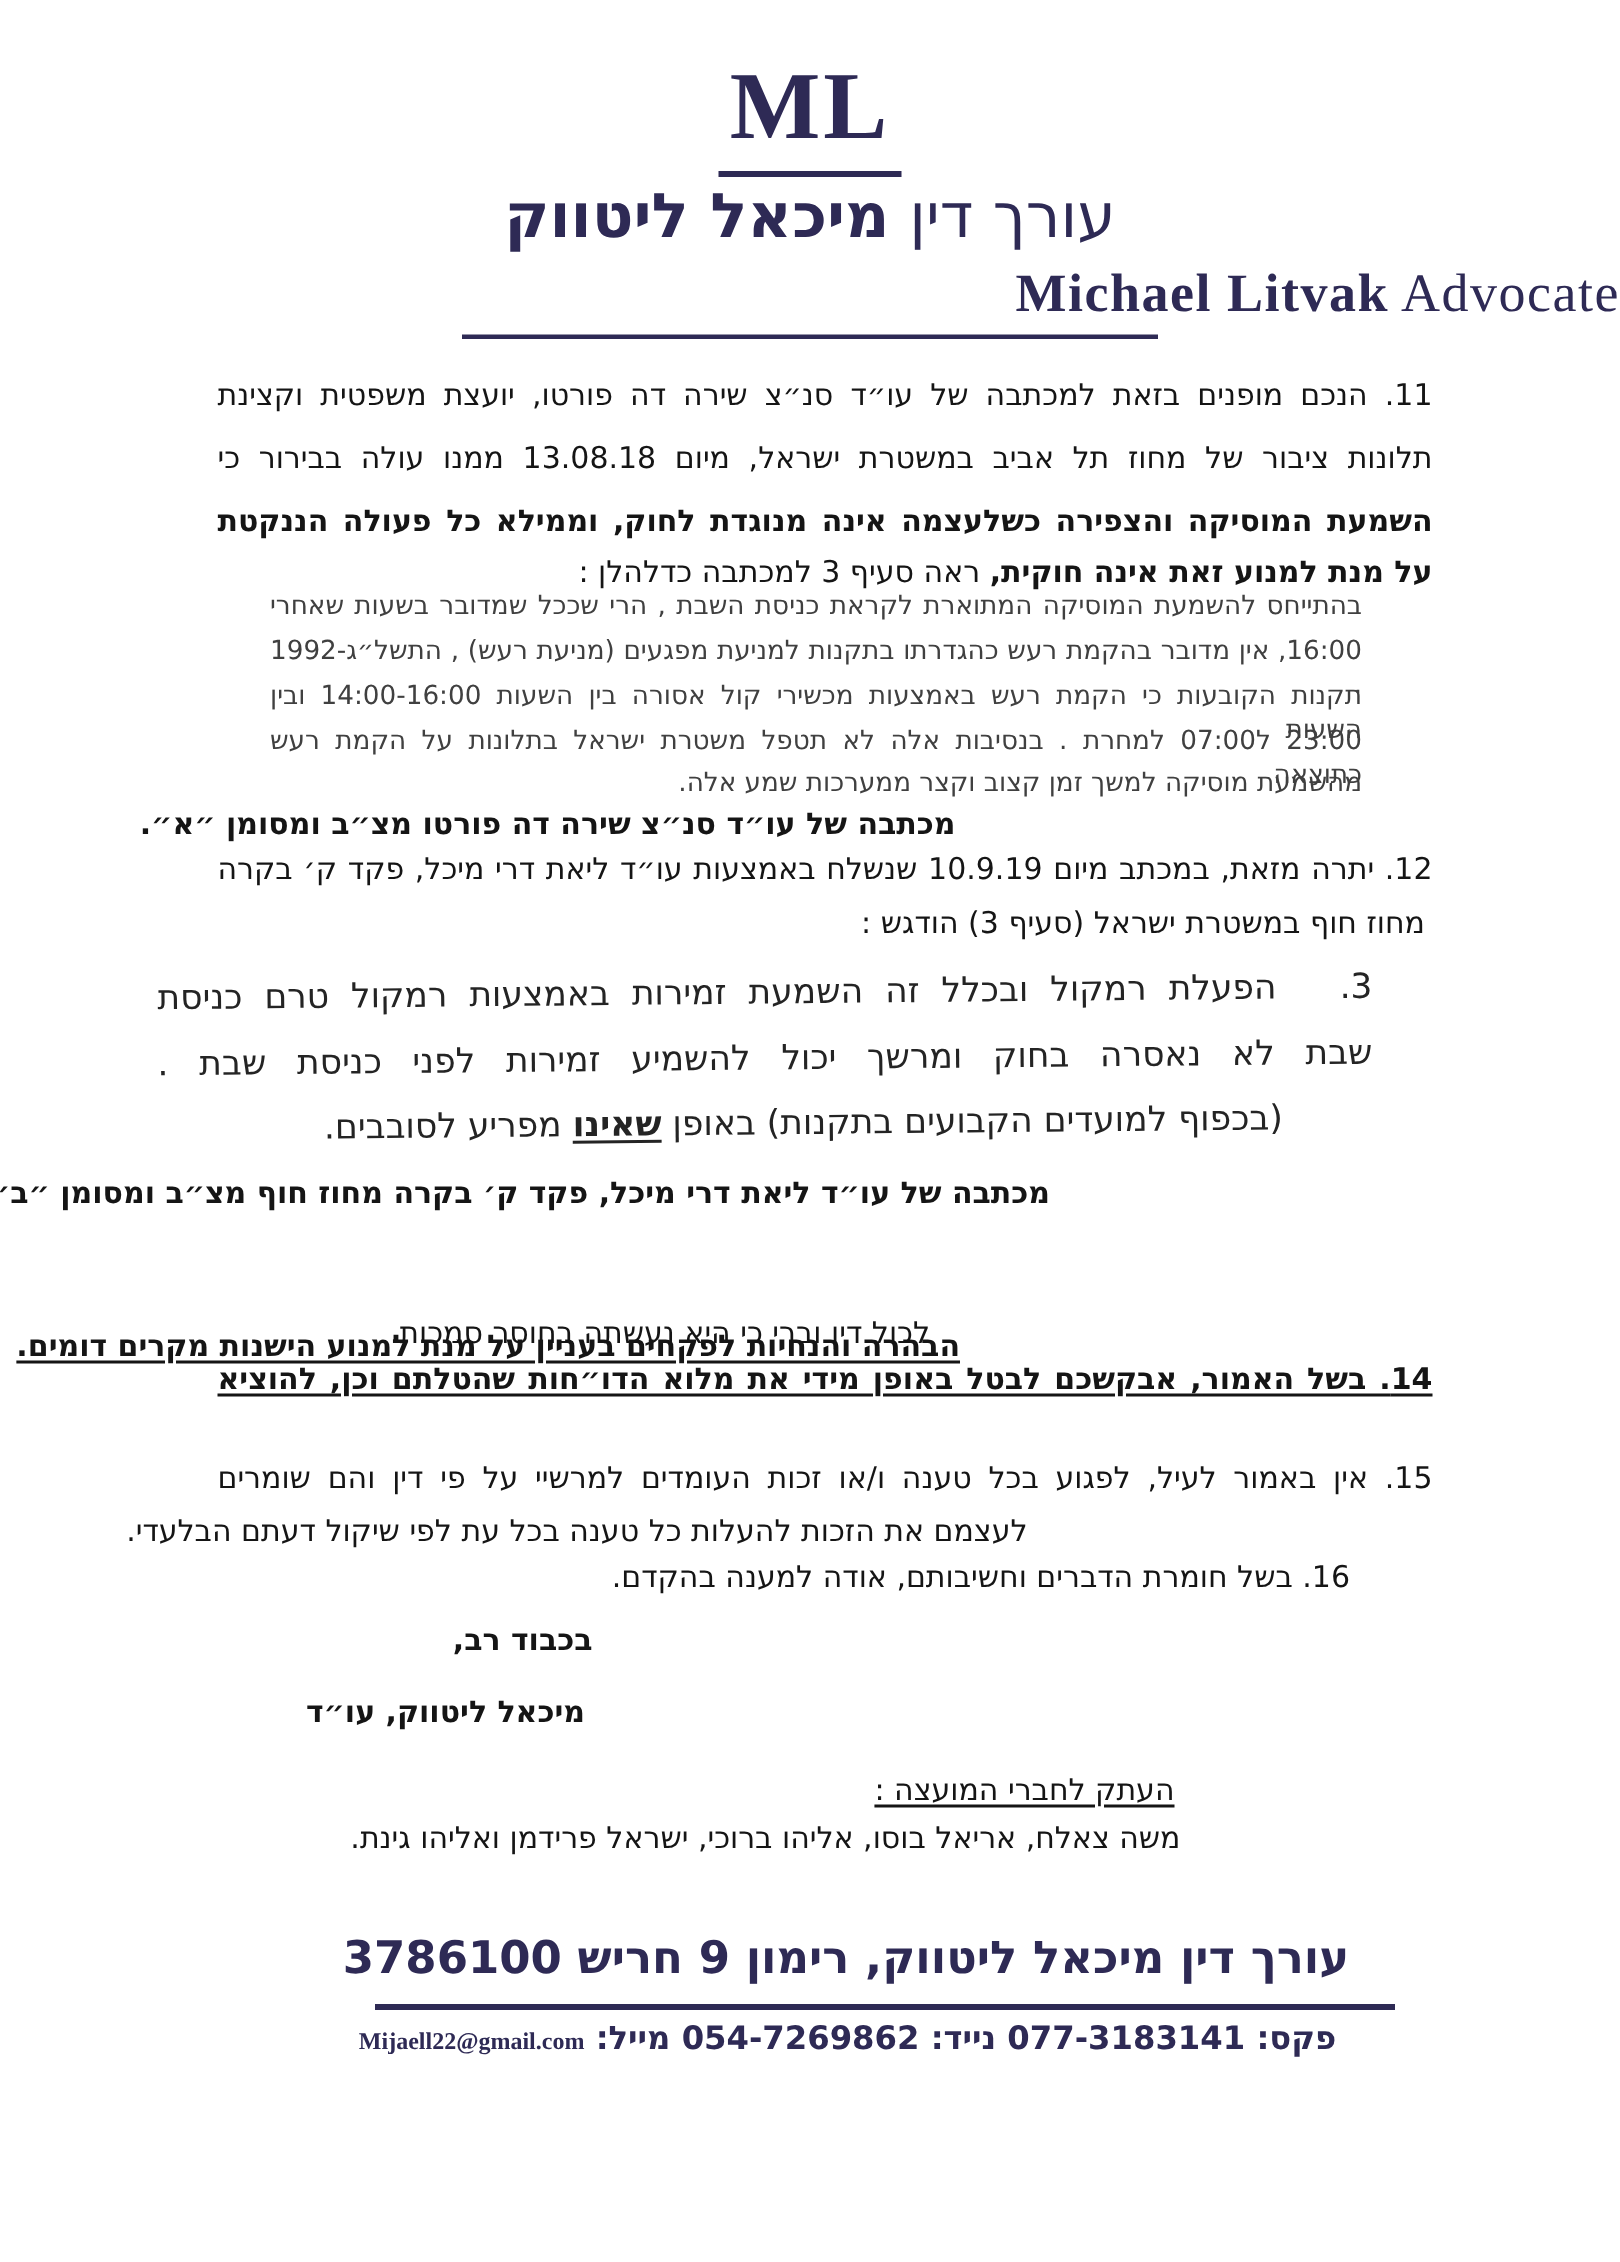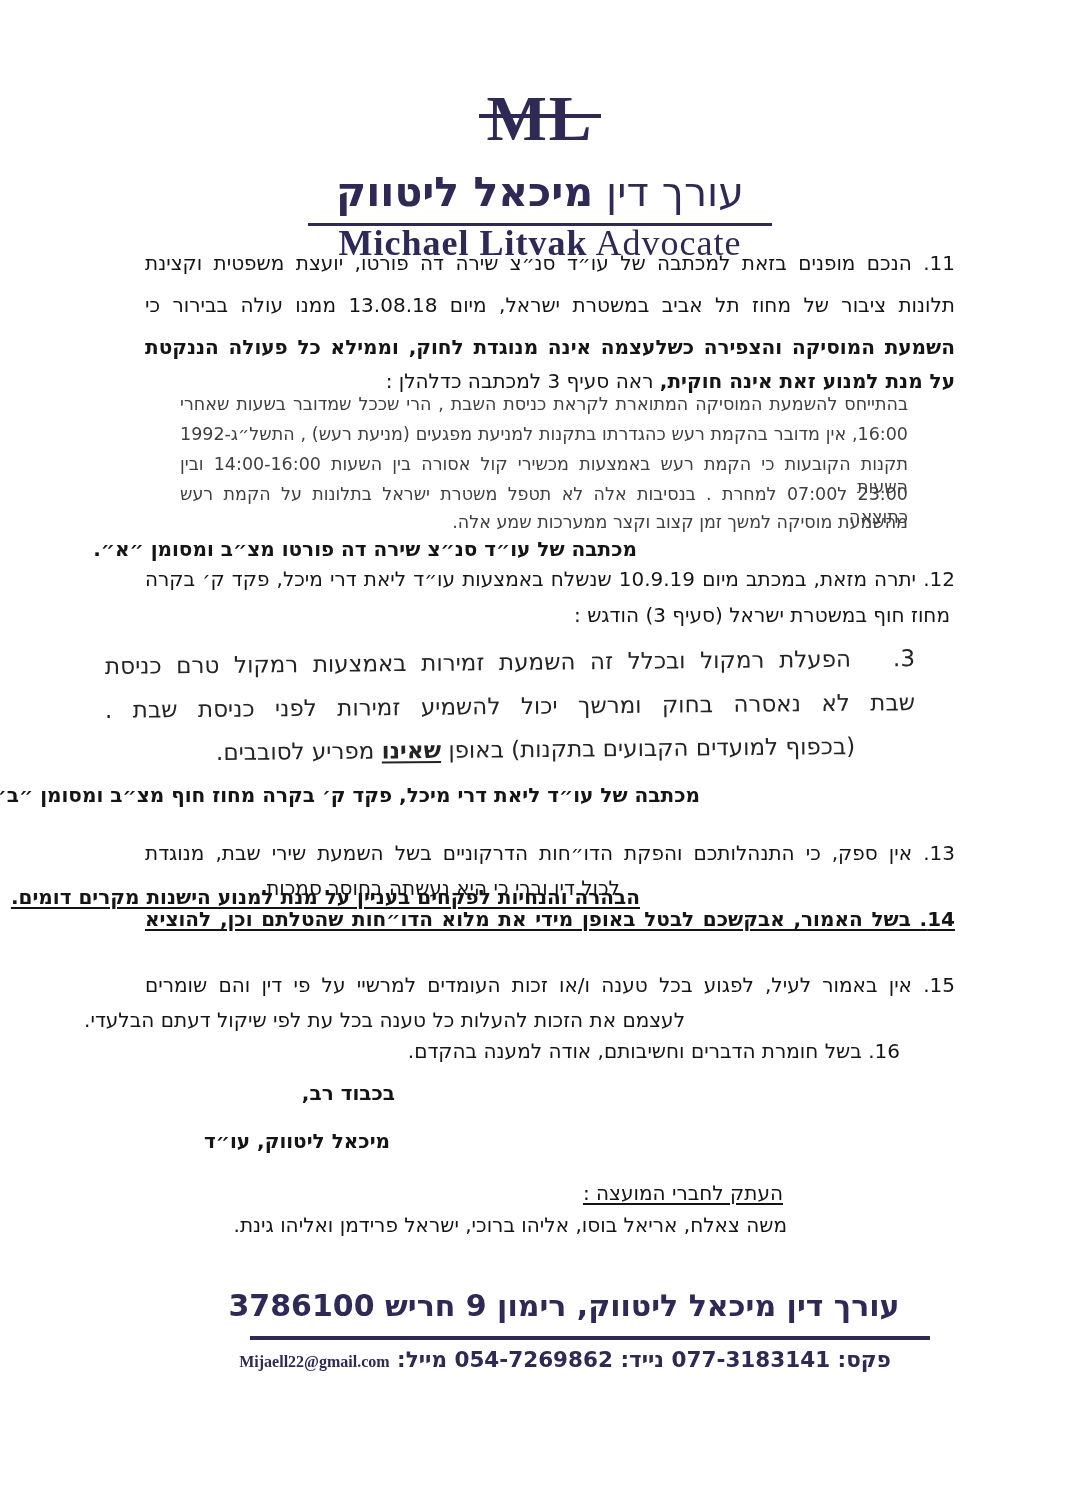--- a/index.html
+++ b/index.html
@@ -2,26 +2,26 @@
 <html lang="he"><head>
 <meta charset="utf-8">
 <style>
   html,body{margin:0;padding:0;background:#e8e8e8;}
   .page{
     position:relative;width:1080px;height:1508px;margin:0 auto;
     background:#ffffff;color:#151515;
     font-family:"DejaVu Sans",sans-serif;overflow:hidden;
   }
   
-  .hdr{position:absolute;left:0;right:0;text-align:center;color:#2e2a55;margin-top:48px;}
+  .hdr{position:absolute;left:0;right:0;text-align:center;color:#2e2a55;}
   .logo{top:34px;font-family:"Liberation Serif",serif;font-weight:bold;font-size:64px;letter-spacing:2px;}
   .logo-rule{position:absolute;top:114px;left:50%;transform:translateX(-50%);width:122px;height:4px;background:#2e2a55;}
   .he-name{top:120px;font-size:41px;direction:rtl;}
   .he-name .bold{font-weight:bold;}
-  .en-name{top:174px;font-family:"Liberation Serif",serif;font-size:36px;letter-spacing:1px;}
+  .en-name{top:174px;font-family:"Liberation Serif",serif;font-size:36px;letter-spacing:1px;text-align:right;}
   .en-name .bold{font-weight:bold;}
   .hdr-rule{position:absolute;top:223px;left:308px;width:464px;height:3px;background:#2e2a55;}
   
   .ln{position:absolute;direction:rtl;font-size:20px;line-height:1.3;color:#151515;}
   .just{left:145px;width:810px;text-align:justify;text-align-last:justify;}
   .nw{white-space:nowrap;}
   .b{font-weight:bold;}
   .u{text-decoration:underline;text-underline-offset:3px;}
   .q1{font-size:17.5px;color:#404040;}
   .q1.just{left:180px;width:728px;}
@@ -72,21 +72,20 @@
   <div class="ln q2 just" style="top:648px">
     <span class="num">3.</span><span>הפעלת רמקול ובכלל זה השמעת זמירות באמצעות רמקול טרם כניסת</span>
   </div>
   <div class="ln q2 just" style="top:692px">שבת לא נאסרה בחוק ומרשך יכול להשמיע זמירות לפני כניסת שבת .</div>
   <div class="ln q2 nw" style="top:735px;right:225px">
     <span>(בכפוף למועדים הקבועים בתקנות) באופן </span><span class="b u">שאינו</span><span> מפריע לסובבים.</span>
   </div>
 
   <div class="ln b nw" style="top:782px;right:380px">מכתבה של עו״ד ליאת דרי מיכל, פקד ק׳ בקרה מחוז חוף מצ״ב ומסומן ״ב״.</div>
 
-  <div class="ln just" style="top:840px">13. אין ספק, כי התנהלותכם והפקת הדו״חות הדרקוניים בשל השמעת שירי שבת, מנוגדת</div>
   <div class="ln nw" style="top:875px;right:460px">לכול דין וברי כי היא נעשתה בחוסר סמכות.</div>
 
   <div class="ln just b u" style="top:906px">14. בשל האמור, אבקשכם לבטל באופן מידי את מלוא הדו״חות שהטלתם וכן, להוציא</div>
   <div class="ln nw b u" style="top:884px;right:440px">הבהרה והנחיות לפקחים בעניין על מנת למנוע הישנות מקרים דומים.</div>
 
   <div class="ln just" style="top:972px">15. אין באמור לעיל,  לפגוע בכל טענה ו/או זכות העומדים למרשיי על פי דין והם שומרים</div>
   <div class="ln nw" style="top:1007px;right:395px">לעצמם את הזכות  להעלות כל טענה בכל עת לפי שיקול דעתם הבלעדי.</div>
 
   <div class="ln nw" style="top:1038px;right:180px">16. בשל חומרת הדברים וחשיבותם, אודה למענה בהקדם.</div>
 

